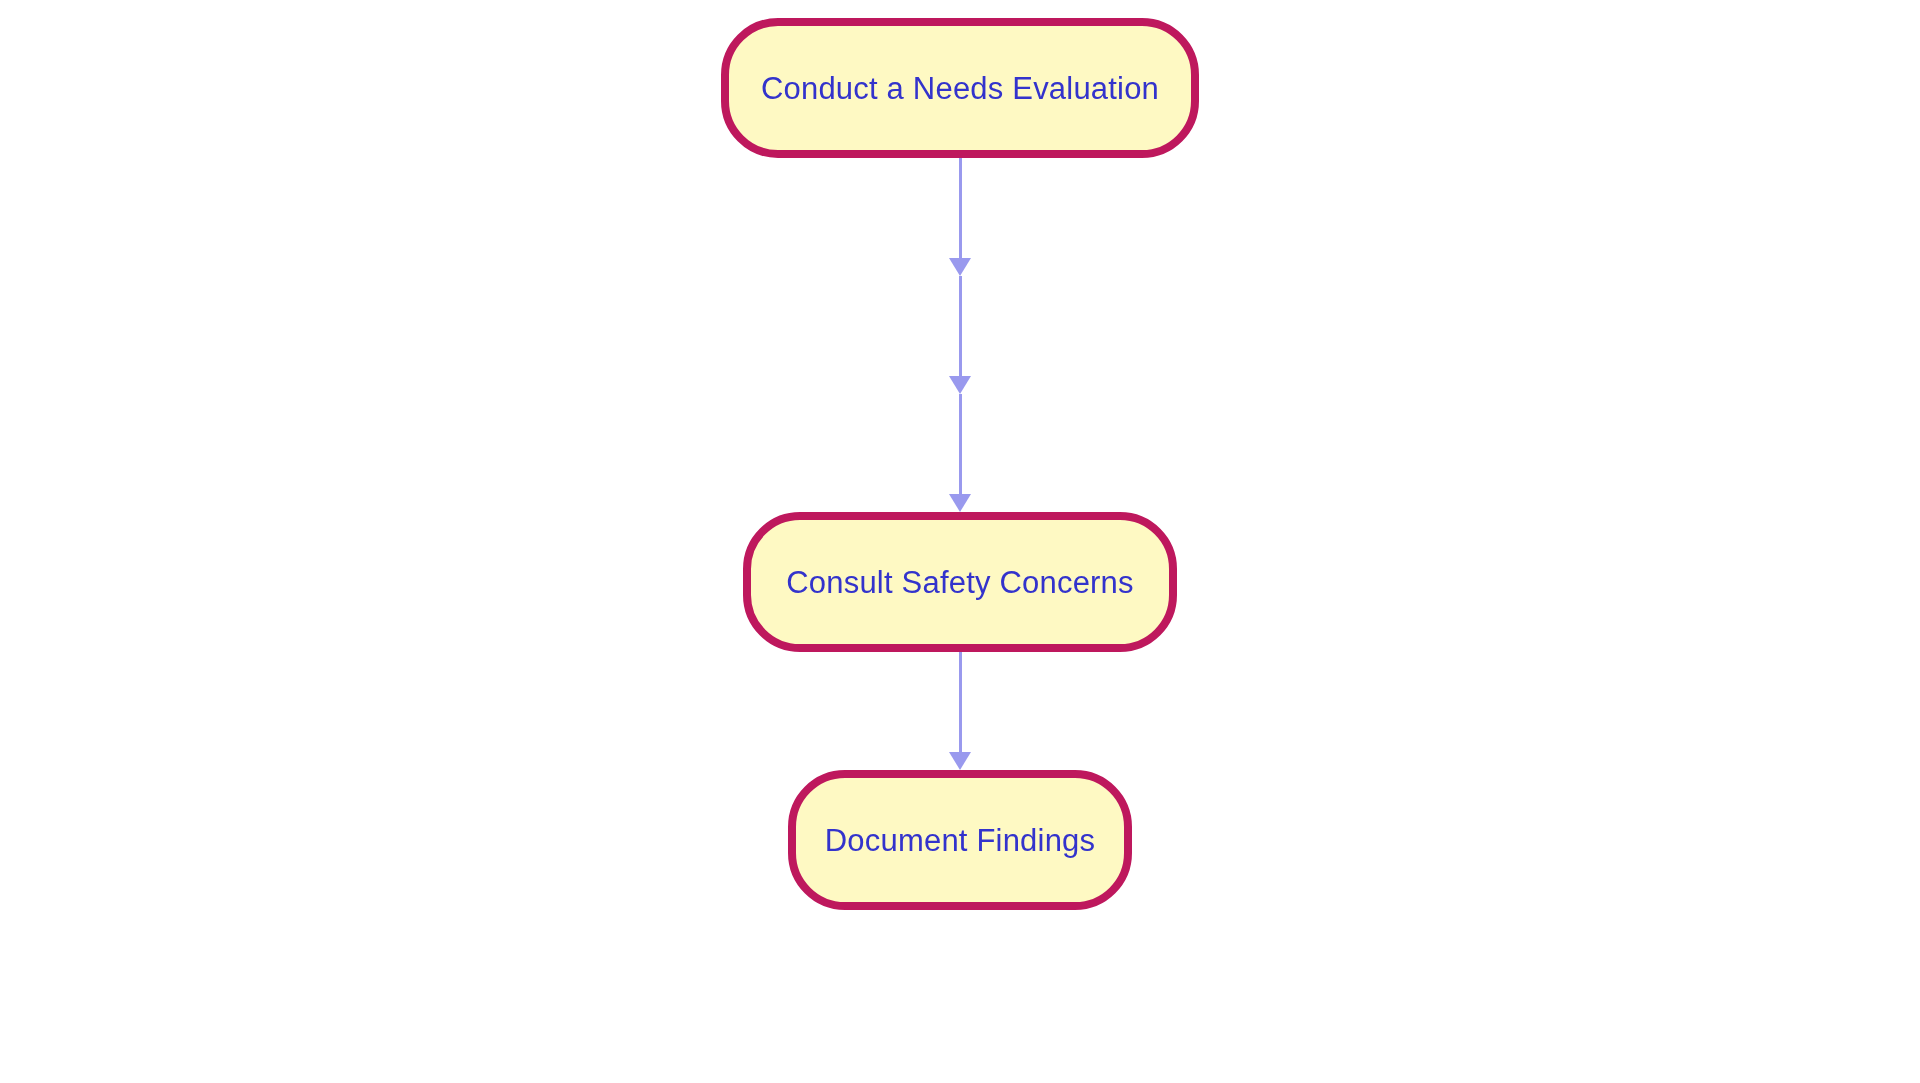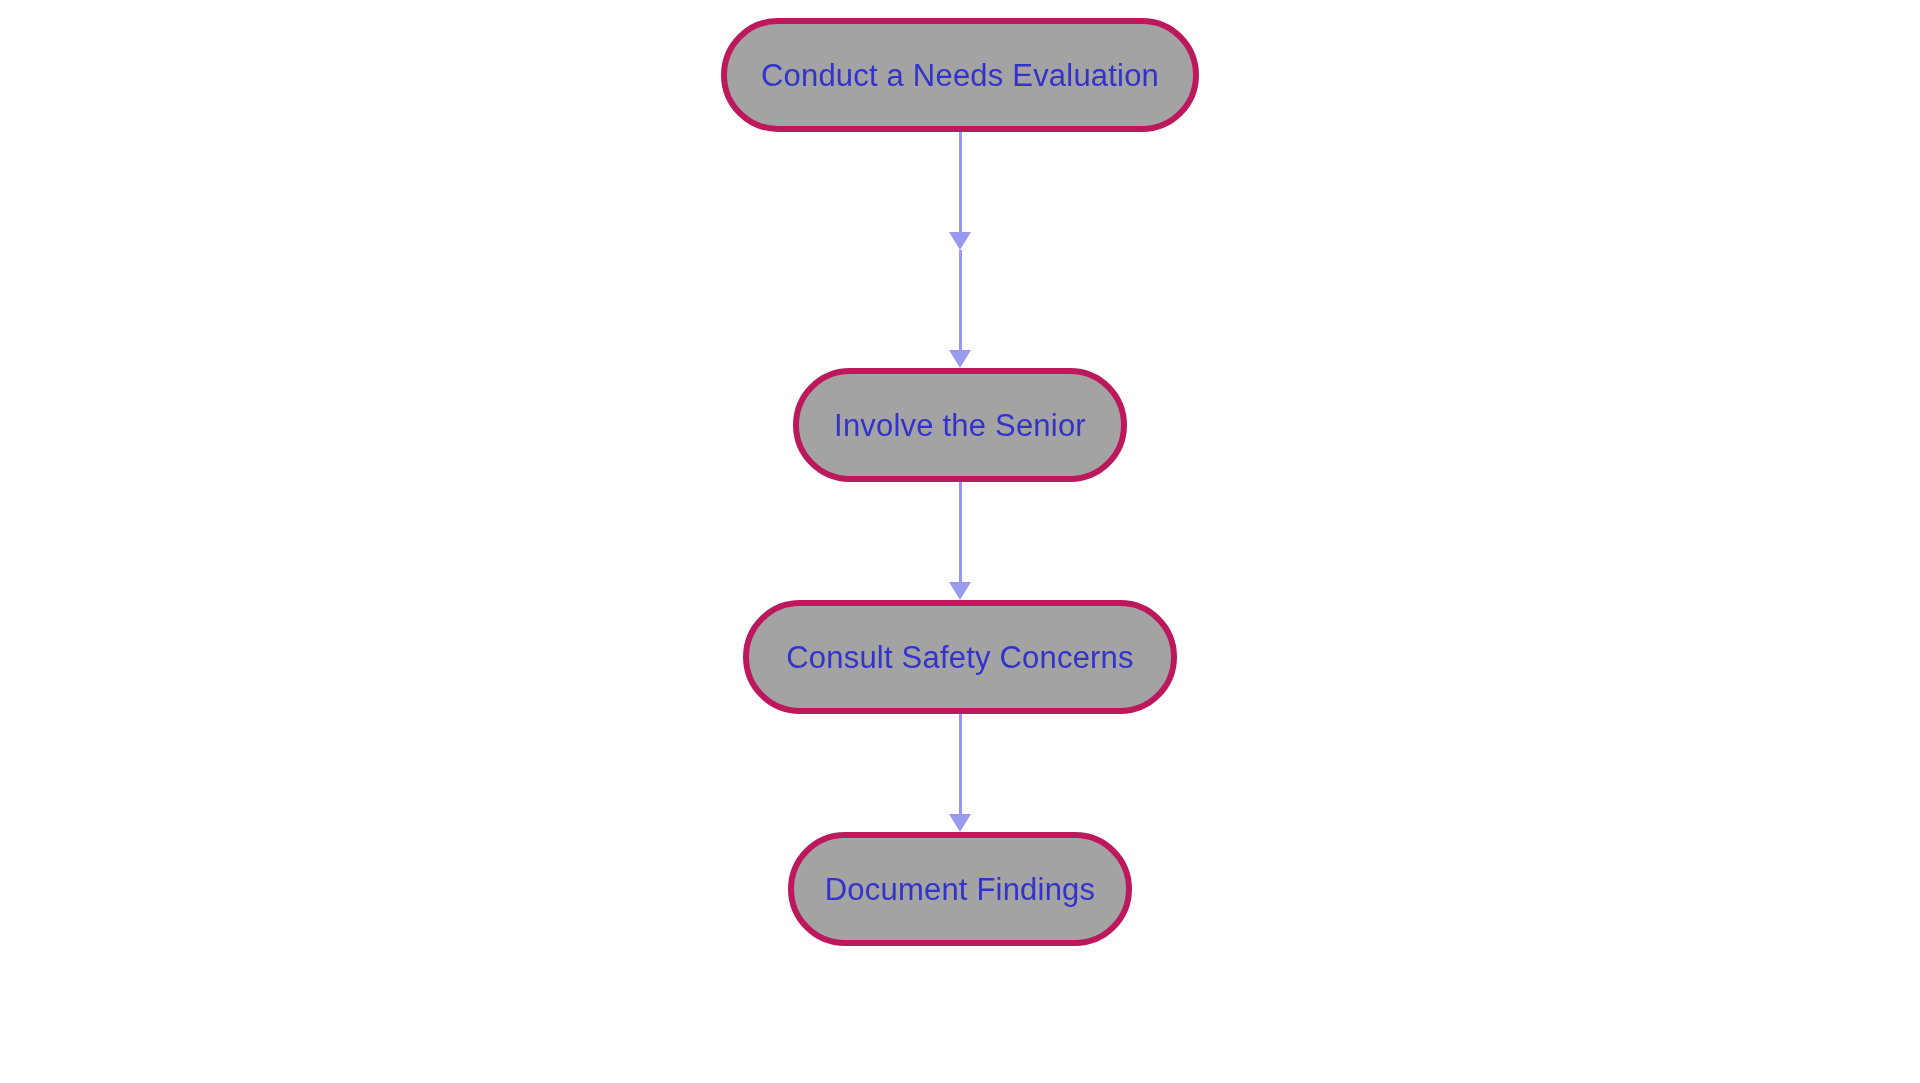--- a/index.html
+++ b/index.html
@@ -30,25 +30,25 @@
     display: flex;
     flex-direction: column;
     align-items: center;
     justify-content: flex-start;
     padding-top: 18px;
     box-sizing: border-box;
   }
 
   .node {
     position: relative;
-    height: 114px;
+    height: 140px;
     box-sizing: border-box;
     border-radius: 57px;
-    background: #a3a3a3;
-    border: 6px solid #be185d;
+    background: #fef9c3;
+    border: 8px solid #be185d;
     display: flex;
     align-items: center;
     justify-content: center;
     flex: 0 0 auto;
     z-index: 2;
   }
 
   .node-label {
     color: #3333cc;
     font-size: 31px;
@@ -107,23 +107,20 @@
       <div class="connector-line"></div>
       <div class="connector-head"></div>
     </div>
 
 
     <div class="connector">
       <div class="connector-line"></div>
       <div class="connector-head"></div>
     </div>
 
-    <div class="node node-w3">
-      <span class="node-label">Involve the Senior</span>
-    </div>
 
     <div class="connector">
       <div class="connector-line"></div>
       <div class="connector-head"></div>
     </div>
 
     <div class="node node-w4">
       <span class="node-label">Consult Safety Concerns</span>
     </div>
 

